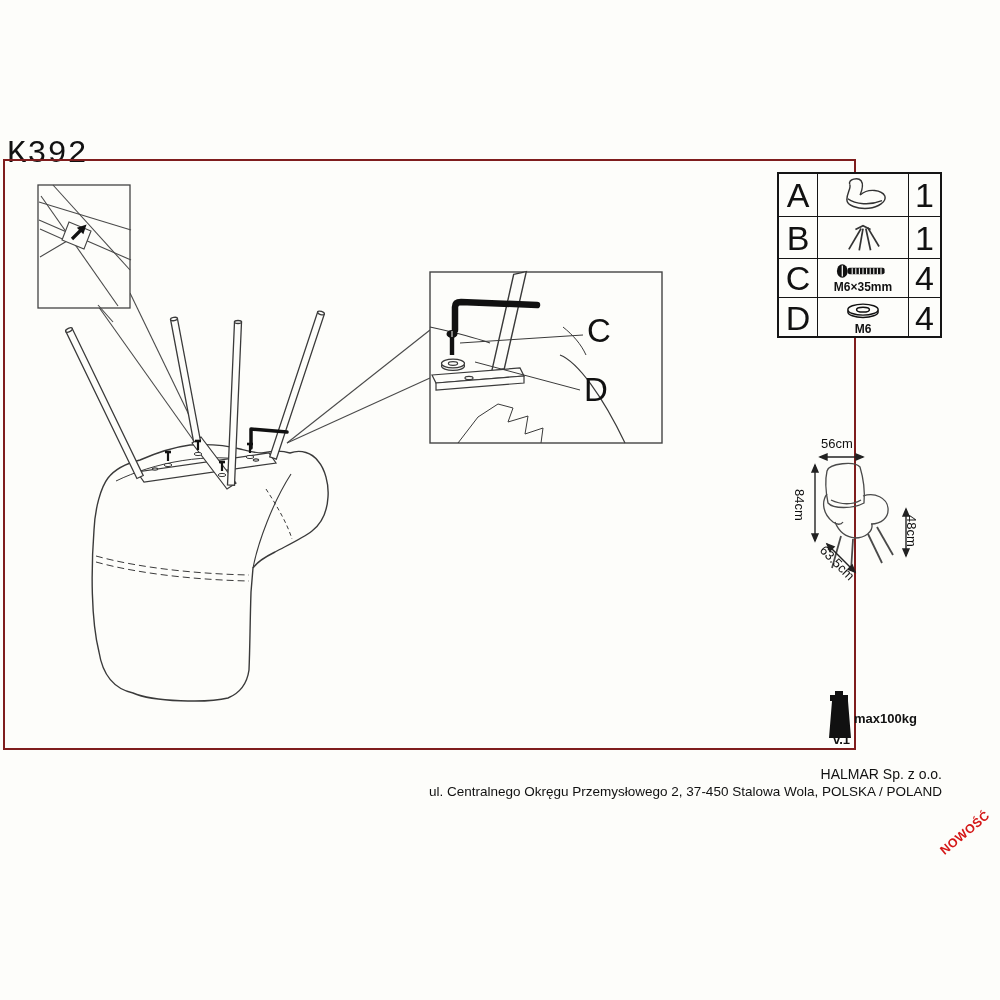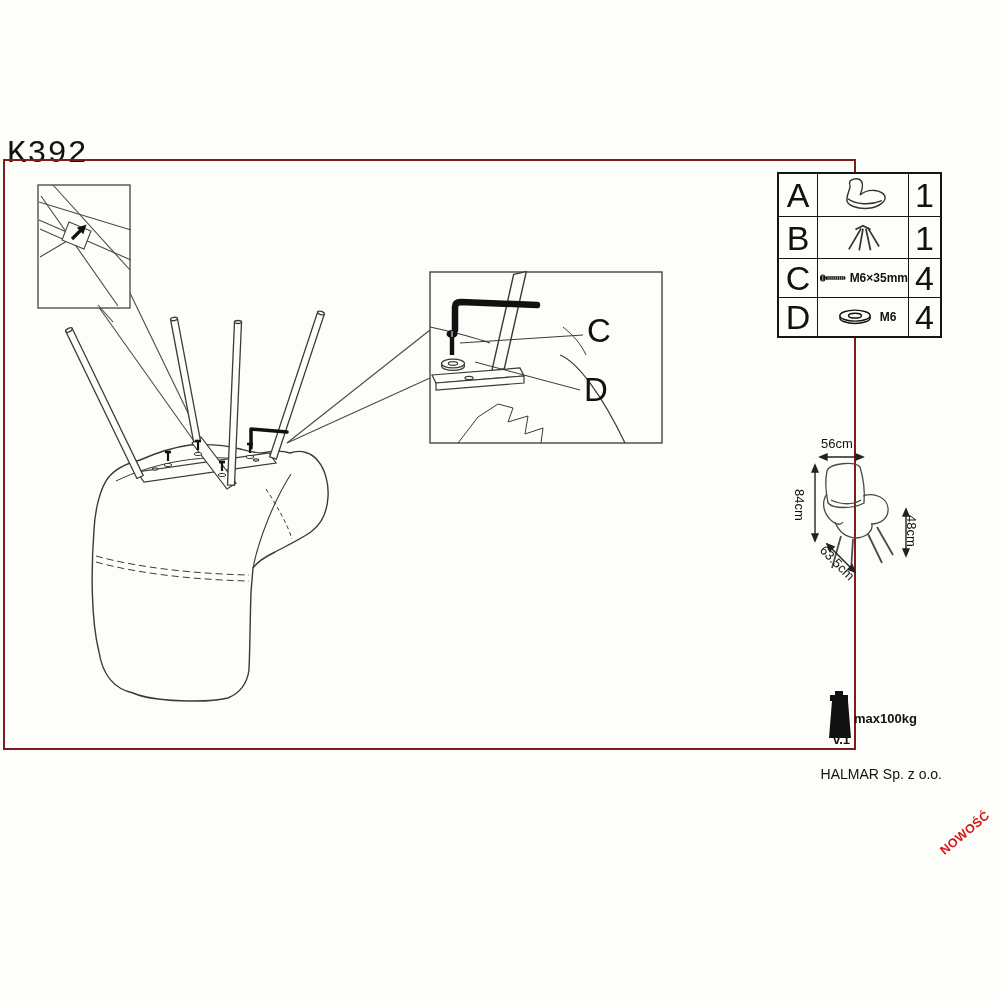--- a/index.html
+++ b/index.html
@@ -25,21 +25,21 @@
   
   .parts-table{
     position:absolute;left:777px;top:172px;width:165px;
     border:2px solid #151515;box-sizing:border-box;background:#fdfdfa;
   }
   .pt-row{display:grid;grid-template-columns:39px 91px 1fr;border-bottom:1.5px solid #151515;}
   .pt-row:last-child{border-bottom:none;}
   .pt-cell{display:flex;align-items:center;justify-content:center;border-right:1.5px solid #151515;}
   .pt-cell:last-child{border-right:none;}
   .pt-letter,.pt-qty{font-size:34px;color:#111;line-height:1;}
-  .pt-iconcell{flex-direction:row;padding:2px 0;}
+  .pt-iconcell{flex-direction:column;padding:2px 0;}
   .pt-spec{font-size:12px;font-weight:bold;color:#111;line-height:1.1;margin-top:1px;}
   .r-a{height:42px;} .r-b{height:41px;} .r-c{height:38px;} .r-d{height:38px;}
   
   .footer{
     position:absolute;left:3px;top:766px;width:939px;text-align:right;color:#111;
   }
   .footer .company{font-size:14px;line-height:17px;}
   .footer .address{font-size:13.5px;line-height:17px;}
   .footer .contact{font-size:13.5px;line-height:17px;}
   .new-badge{
@@ -280,15 +280,16 @@
         </g>
       </svg>
       <div class="pt-spec">M6</div>
     </div>
     <div class="pt-cell pt-qty">4</div>
   </div>
 </div>
 
 <div class="footer">
   <div class="company">HALMAR Sp. z o.o.</div>
+  <div class="address">ul. Centralnego Okręgu Przemysłowego 2, 37-450 Stalowa Wola, POLSKA / POLAND</div>
 </div>
 
 <div class="new-badge">NOWOŚĆ</div>
 
 </body></html>

